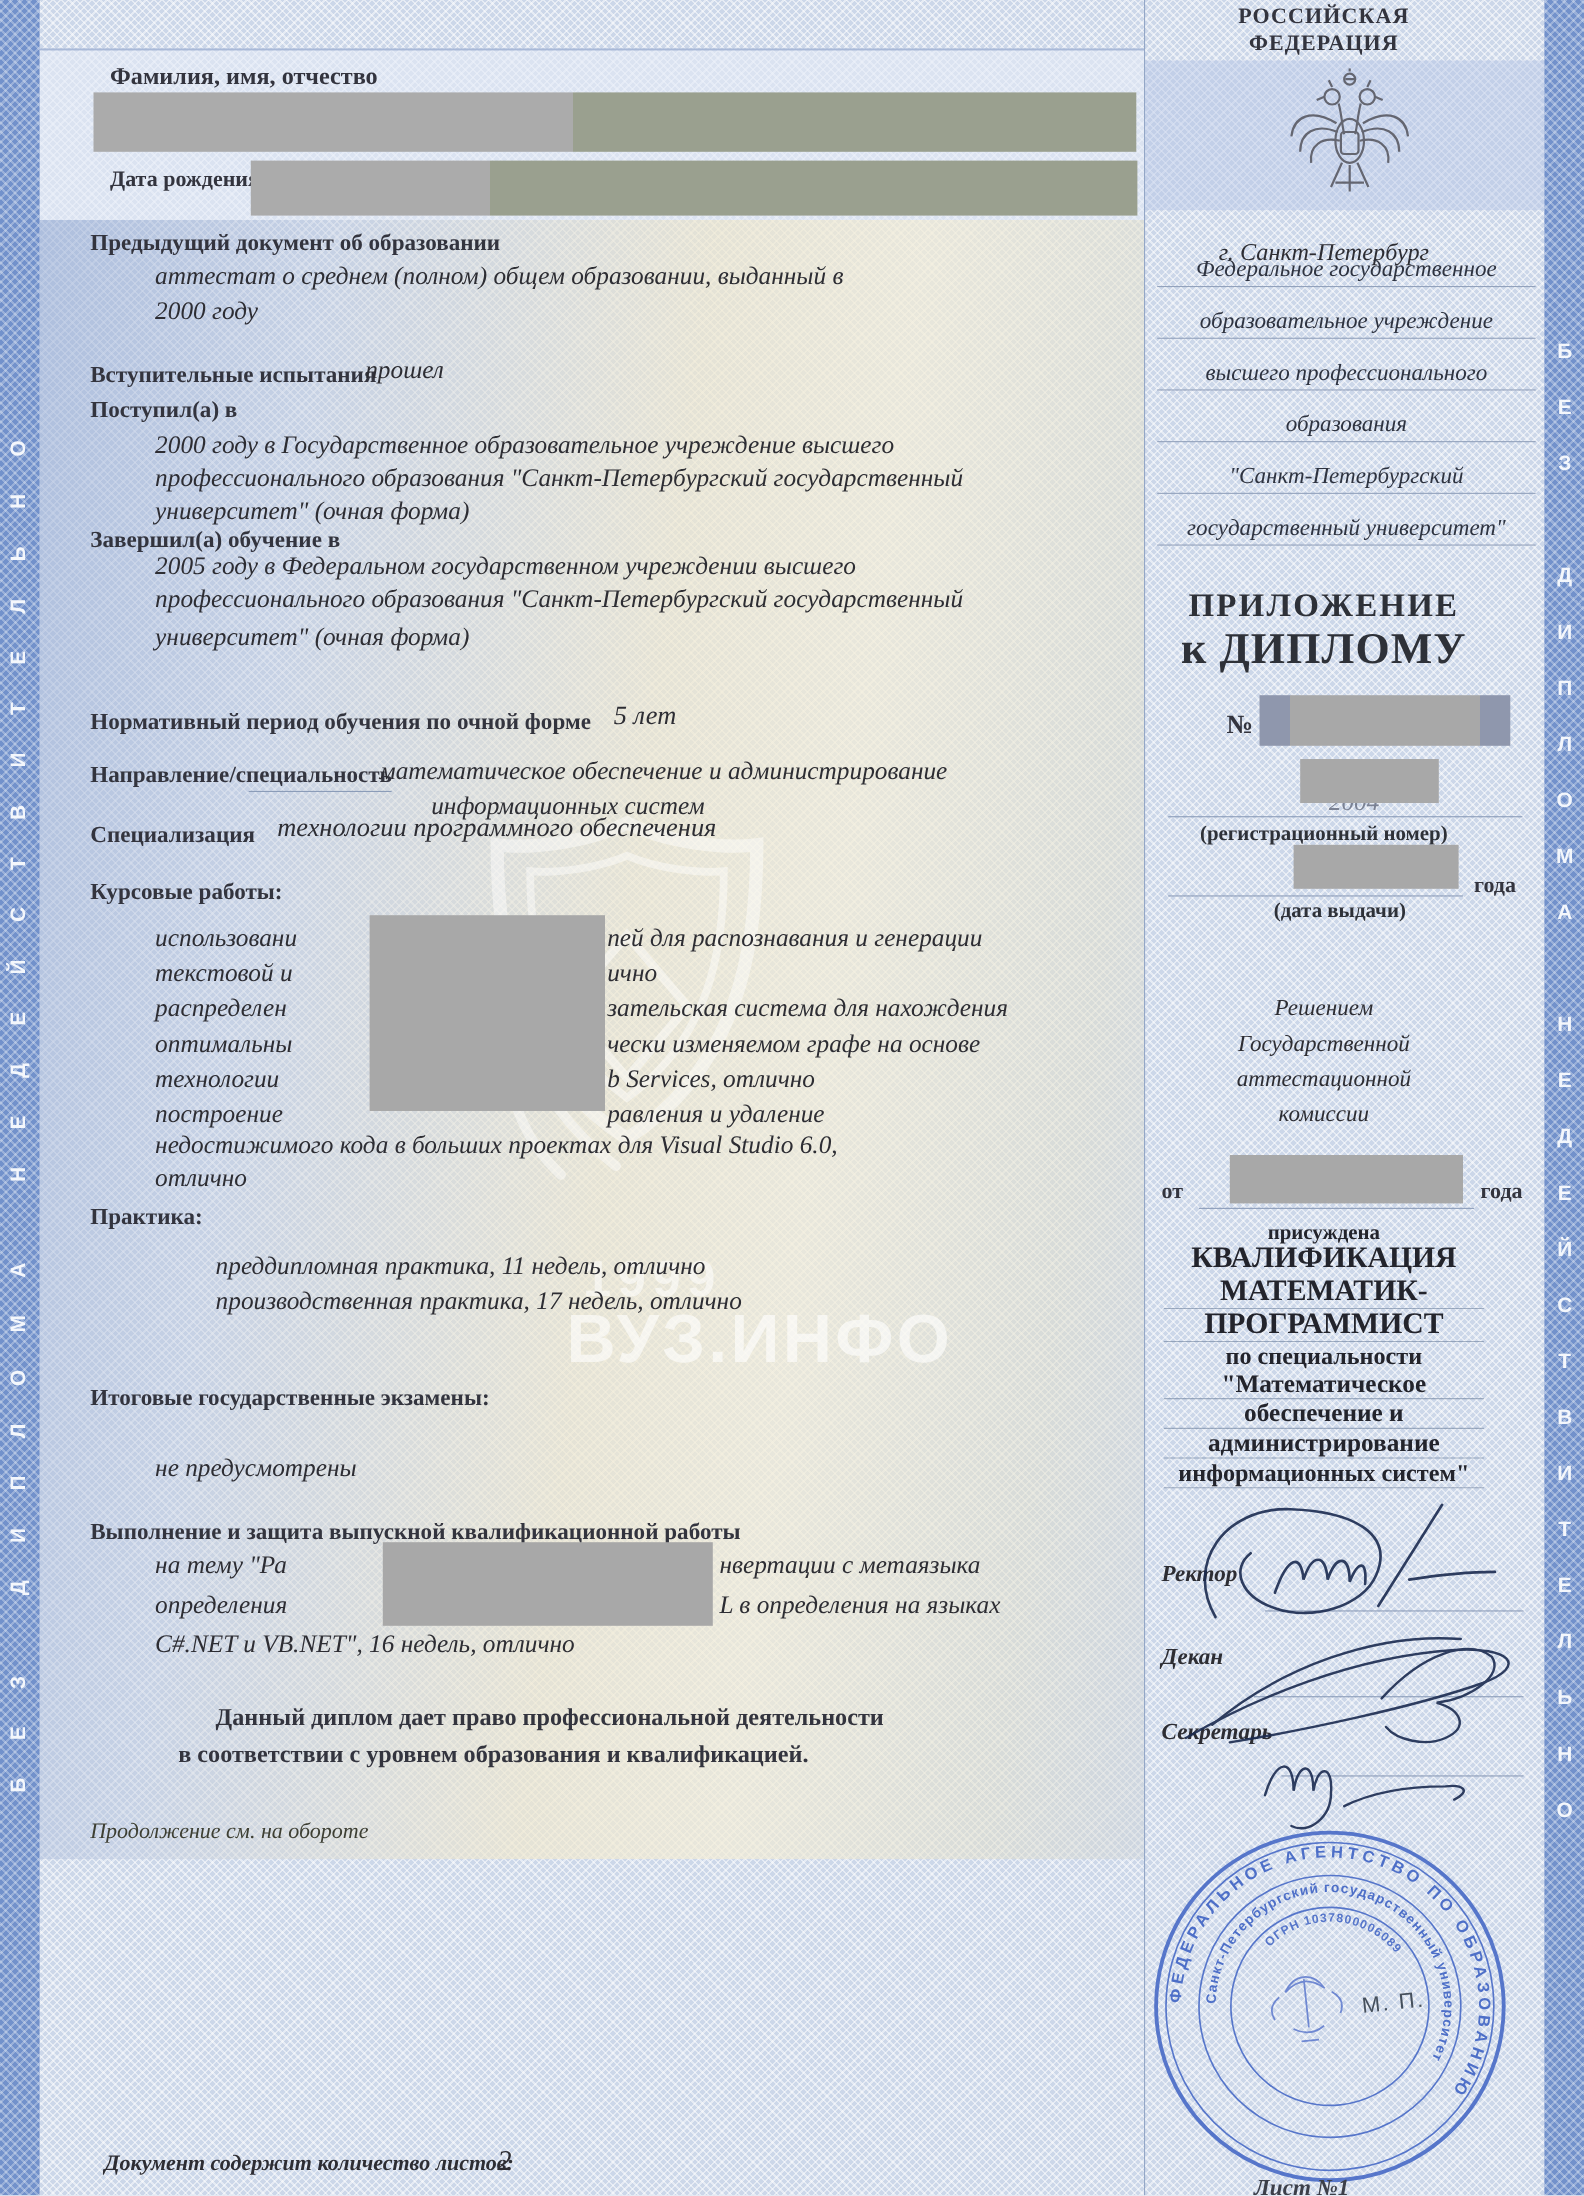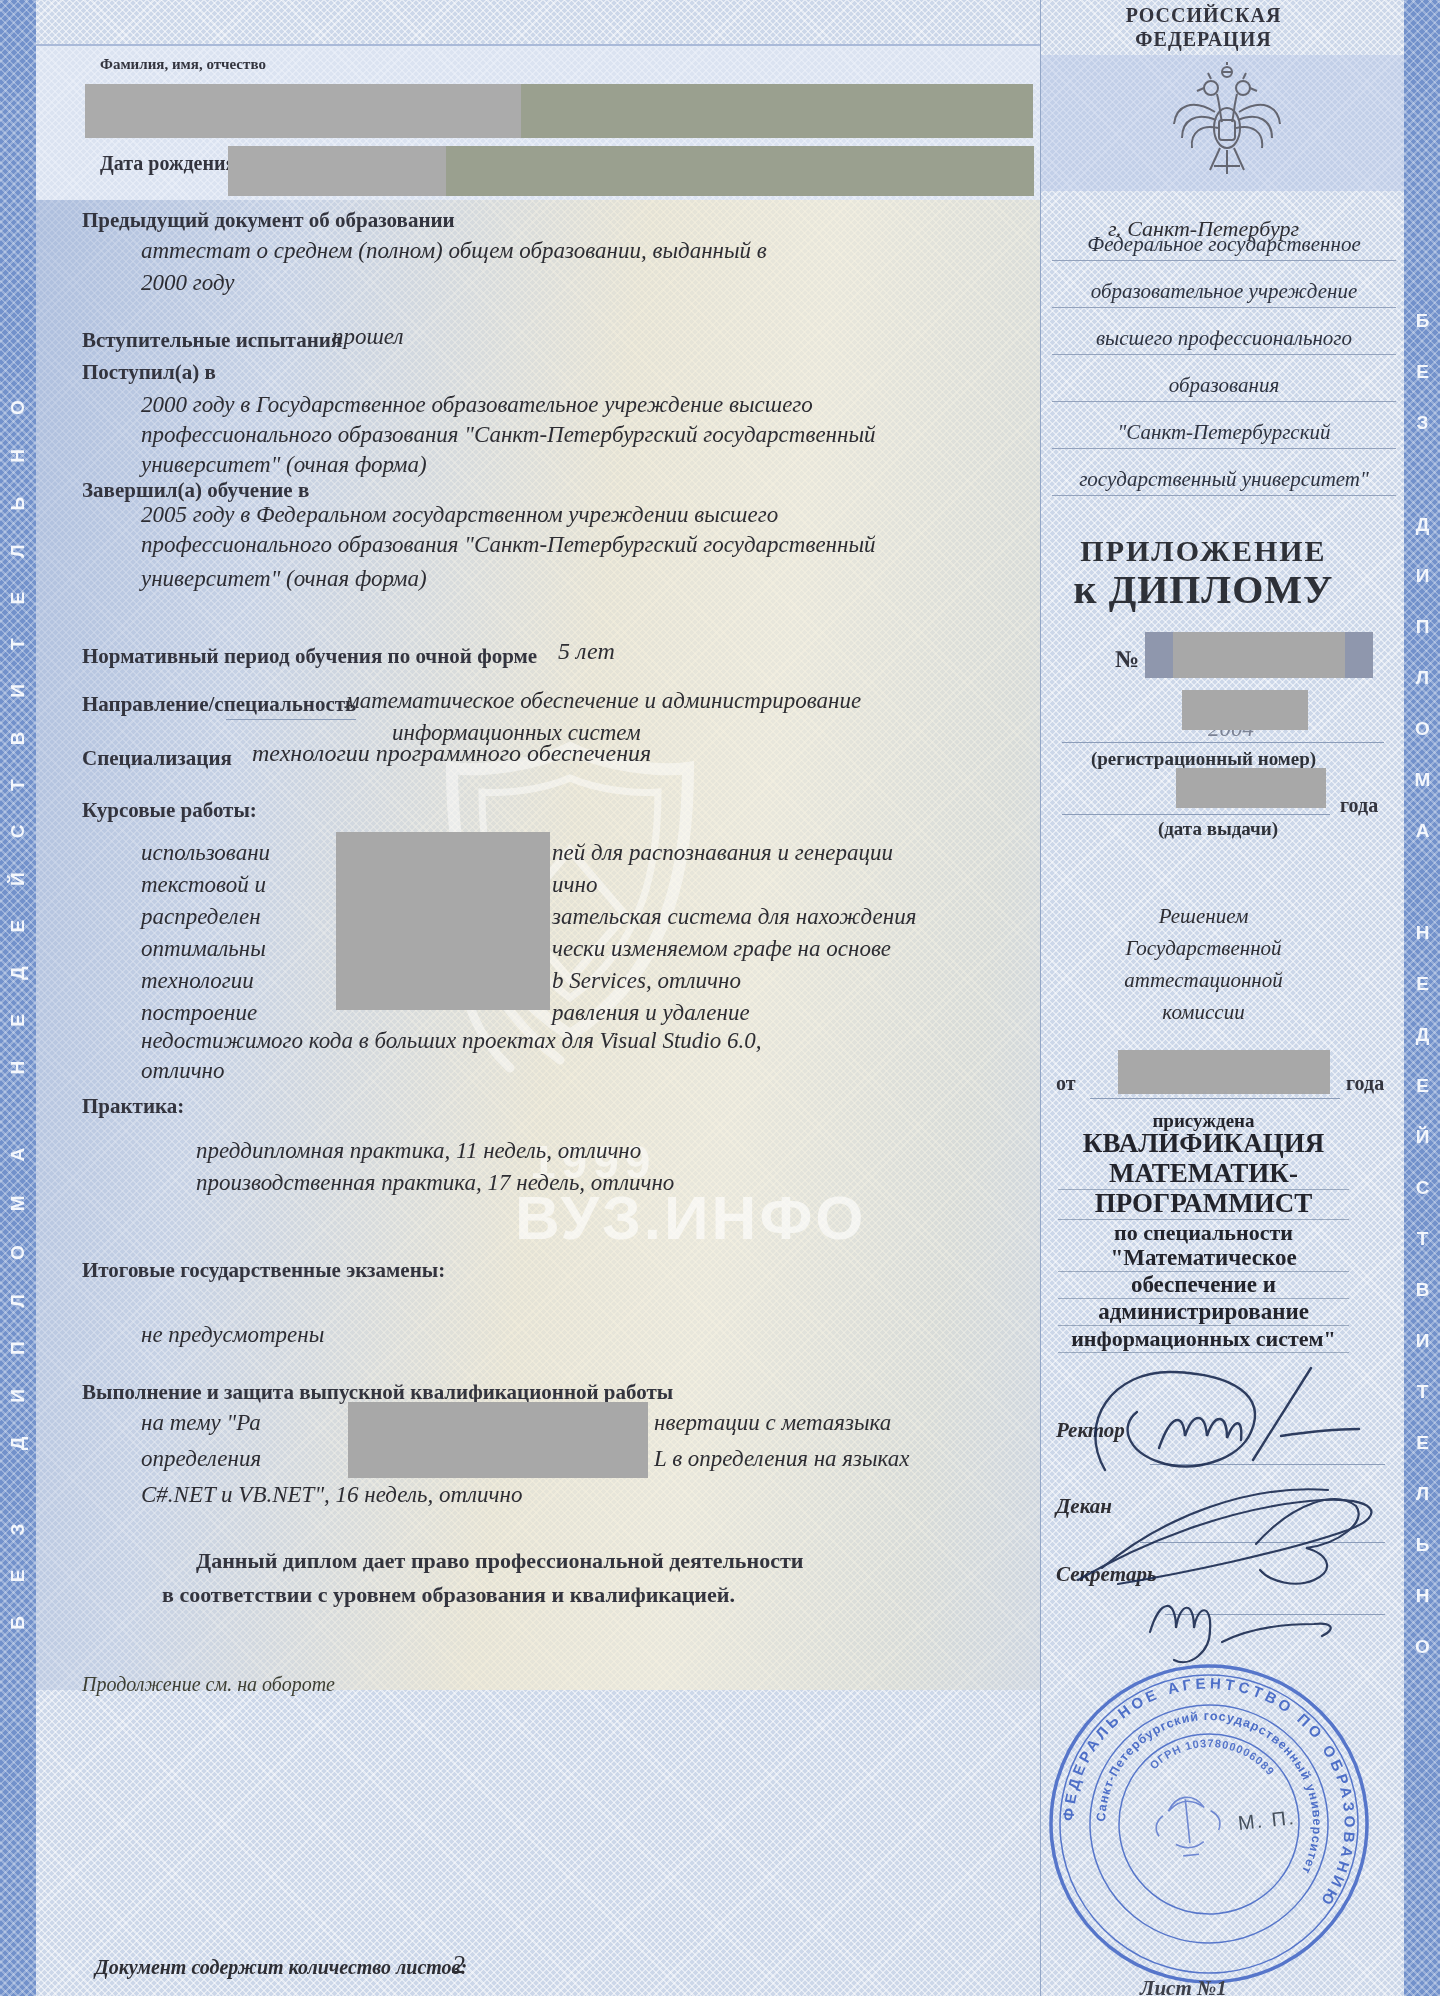--- a/index.html
+++ b/index.html
@@ -49,21 +49,21 @@
   <div class="abs" style="left:530px;top:1135px;font:700 46px 'Liberation Sans',sans-serif;color:rgba(255,255,255,.55);letter-spacing:6px;">1999</div>
   <div class="abs" style="left:515px;top:1182px;font:700 62px 'Liberation Sans',sans-serif;color:rgba(255,255,255,.6);letter-spacing:3px;">ВУЗ.ИНФО</div>
 
   <div class="abs band" style="left:0;top:0;width:36px;height:1996px;">
     <span class="vtext vl">БЕЗ ДИПЛОМА НЕДЕЙСТВИТЕЛЬНО</span>
   </div>
   <div class="abs band" style="left:1404px;top:0;width:36px;height:1996px;">
     <span class="vtext vr">БЕЗ ДИПЛОМА НЕДЕЙСТВИТЕЛЬНО</span>
   </div>
 
-  <div class="abs lbl" style="left:100px;top:56px;font-size:15px;">Фамилия, имя, отчество</div>
+  <div class="abs lbl" style="left:100px;top:56px;font-size:22px;">Фамилия, имя, отчество</div>
   <div class="abs" style="left:85px;top:84px;width:948px;height:54px;
        background:linear-gradient(90deg,#ababab 0 46%,#9aa08f 46%);"></div>
 
   <div class="abs lbl" style="left:100px;top:152px;font-size:20px;">Дата рождения</div>
   <div class="abs" style="left:228px;top:146px;width:806px;height:50px;
        background:linear-gradient(90deg,#ababab 0 27%,#9aa08f 27%);"></div>
 
   <div class="abs lbl" style="left:82px;top:208px;">Предыдущий документ об образовании</div>
   <div class="abs val" style="left:141px;top:238px;">аттестат о среднем (полном) общем образовании, выданный в</div>
   <div class="abs val" style="left:141px;top:270px;">2000 году</div>
@@ -120,21 +120,21 @@
   <div class="abs red" style="left:348px;top:1402px;width:300px;height:76px;"></div>
   <div class="abs val" style="left:141px;top:1410px;">на тему "Ра</div>
   <div class="abs val" style="left:654px;top:1410px;">нвертации с метаязыка</div>
   <div class="abs val" style="left:141px;top:1446px;">определения</div>
   <div class="abs val" style="left:654px;top:1446px;">L в определения на языках</div>
   <div class="abs val" style="left:141px;top:1482px;">C#.NET и VB.NET", 16 недель, отлично</div>
 
   <div class="abs lbl" style="left:196px;top:1548px;font-size:22px;">Данный диплом дает право профессиональной деятельности</div>
   <div class="abs lbl" style="left:162px;top:1582px;font-size:22px;">в соответствии с уровнем образования и квалификацией.</div>
 
-  <div class="abs val" style="left:82px;top:1654px;font-size:20px;color:#3d3f33;margin-top:19px;">Продолжение см. на обороте</div>
+  <div class="abs val" style="left:82px;top:1654px;font-size:20px;color:#3d3f33;">Продолжение см. на обороте</div>
 
   <div class="abs val" style="left:95px;top:1956px;font-size:20px;font-weight:700;">Документ содержит количество листов:</div>
   <div class="abs val" style="left:452px;top:1950px;font-size:26px;">2</div>
 
   <div class="abs rc lbl" style="top:4px;font-size:20px;letter-spacing:1px;">РОССИЙСКАЯ</div>
   <div class="abs rc lbl" style="top:28px;font-size:20px;letter-spacing:1px;">ФЕДЕРАЦИЯ</div>
 
   <svg class="abs" style="left:1162px;top:62px;opacity:.85;" width="130" height="126" viewBox="0 0 130 126">
     <g fill="none" stroke="#53535c" stroke-width="2">
       <circle cx="65" cy="10" r="5"></circle>

